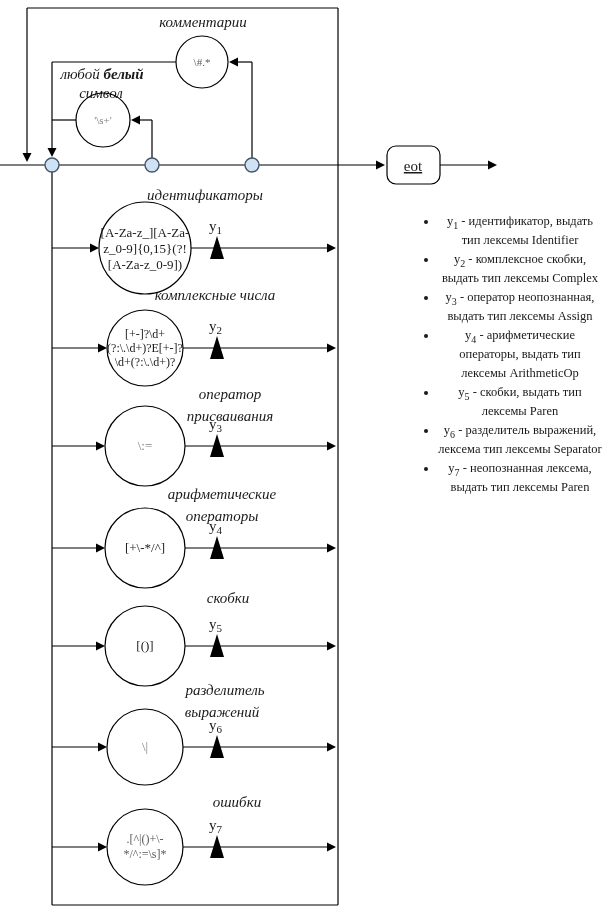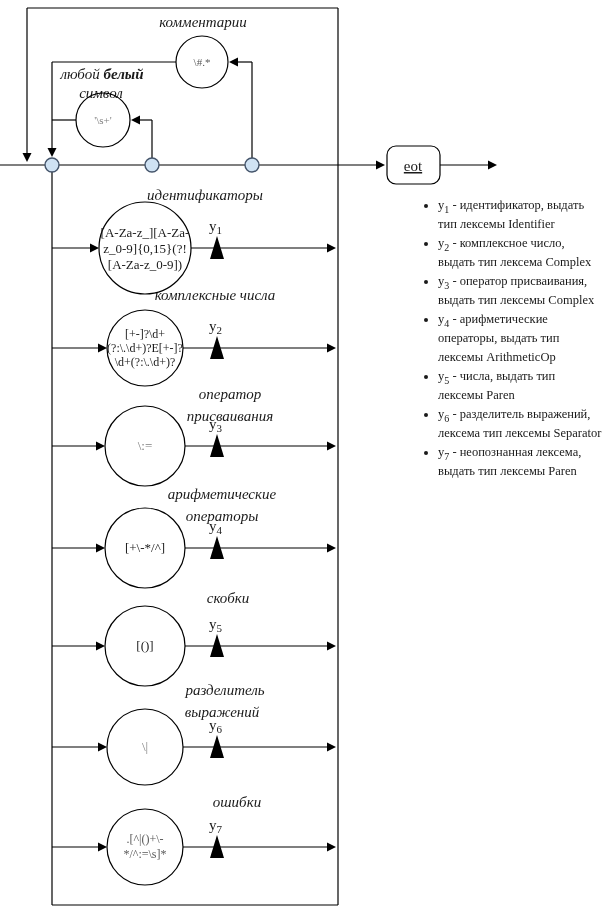--- a/index.html
+++ b/index.html
@@ -16,21 +16,21 @@
   .gray{fill:#808080;}
   .dgray{fill:#595959;}
   .yvar{font-size:15px;}
   .ysub{font-size:11px;}
   .eot-t{font-size:15px;text-decoration:underline;}
   .shape{fill:none;stroke:#000000;stroke-width:1.2;}
   .wire{stroke:#000000;stroke-width:1.2;fill:none;}
   .ah{fill:#000000;stroke:none;}
   .tri{fill:#000000;stroke:none;}
   .node{fill:#cfe2f3;stroke:#44546a;stroke-width:1.4;}
-  .legend{position:absolute;left:420px;top:196px;width:182px;}
+  .legend{position:absolute;left:420px;top:212px;width:182px;text-align:center;}
   .legend ul{margin:0;padding:0 0 0 18px;list-style:disc outside;}
   .legend li{font-size:12.5px;line-height:19px;color:#1a1a1a;
              font-family:"Liberation Serif","DejaVu Serif",serif;}
   .legend sub{font-size:10px;line-height:0;}
 </style>
 </head>
 <body>
 
 <div class="stage">
 <svg width="608" height="916" viewBox="0 0 608 916">
@@ -149,21 +149,21 @@
   <line class="wire" x1="183" y1="847" x2="328" y2="847"></line>
   <polygon class="ah" points="336,847 327,842.5 327,851.5"></polygon>
   <polygon class="tri" points="217,835 210,858 224,858"></polygon>
   <text x="209" y="830"><tspan class="yvar">y</tspan><tspan class="ysub" dy="3">7</tspan></text>
 
 </svg>
 
 <div class="legend">
   <ul>
     <li><span>y</span><sub>1</sub><span> - идентификатор, выдать тип лексемы Identifier</span></li>
-    <li><span>y</span><sub>2</sub><span> - комплексное число, выдать тип лексема Complex</span></li>
-    <li><span>y</span><sub>3</sub><span> - оператор присваивания, выдать тип лексемы Complex</span></li>
+    <li><span>y</span><sub>2</sub><span> - комплексное скобки, выдать тип лексемы Complex</span></li>
+    <li><span>y</span><sub>3</sub><span> - оператор неопознанная, выдать тип лексемы Assign</span></li>
     <li><span>y</span><sub>4</sub><span> - арифметические операторы, выдать тип лексемы ArithmeticOp</span></li>
-    <li><span>y</span><sub>5</sub><span> - числа, выдать тип лексемы Paren</span></li>
+    <li><span>y</span><sub>5</sub><span> - скобки, выдать тип лексемы Paren</span></li>
     <li><span>y</span><sub>6</sub><span> - разделитель выражений, лексема тип лексемы Separator</span></li>
     <li><span>y</span><sub>7</sub><span> - неопознанная лексема, выдать тип лексемы Paren</span></li>
   </ul>
 </div>
 </div>
 
 </body></html>

